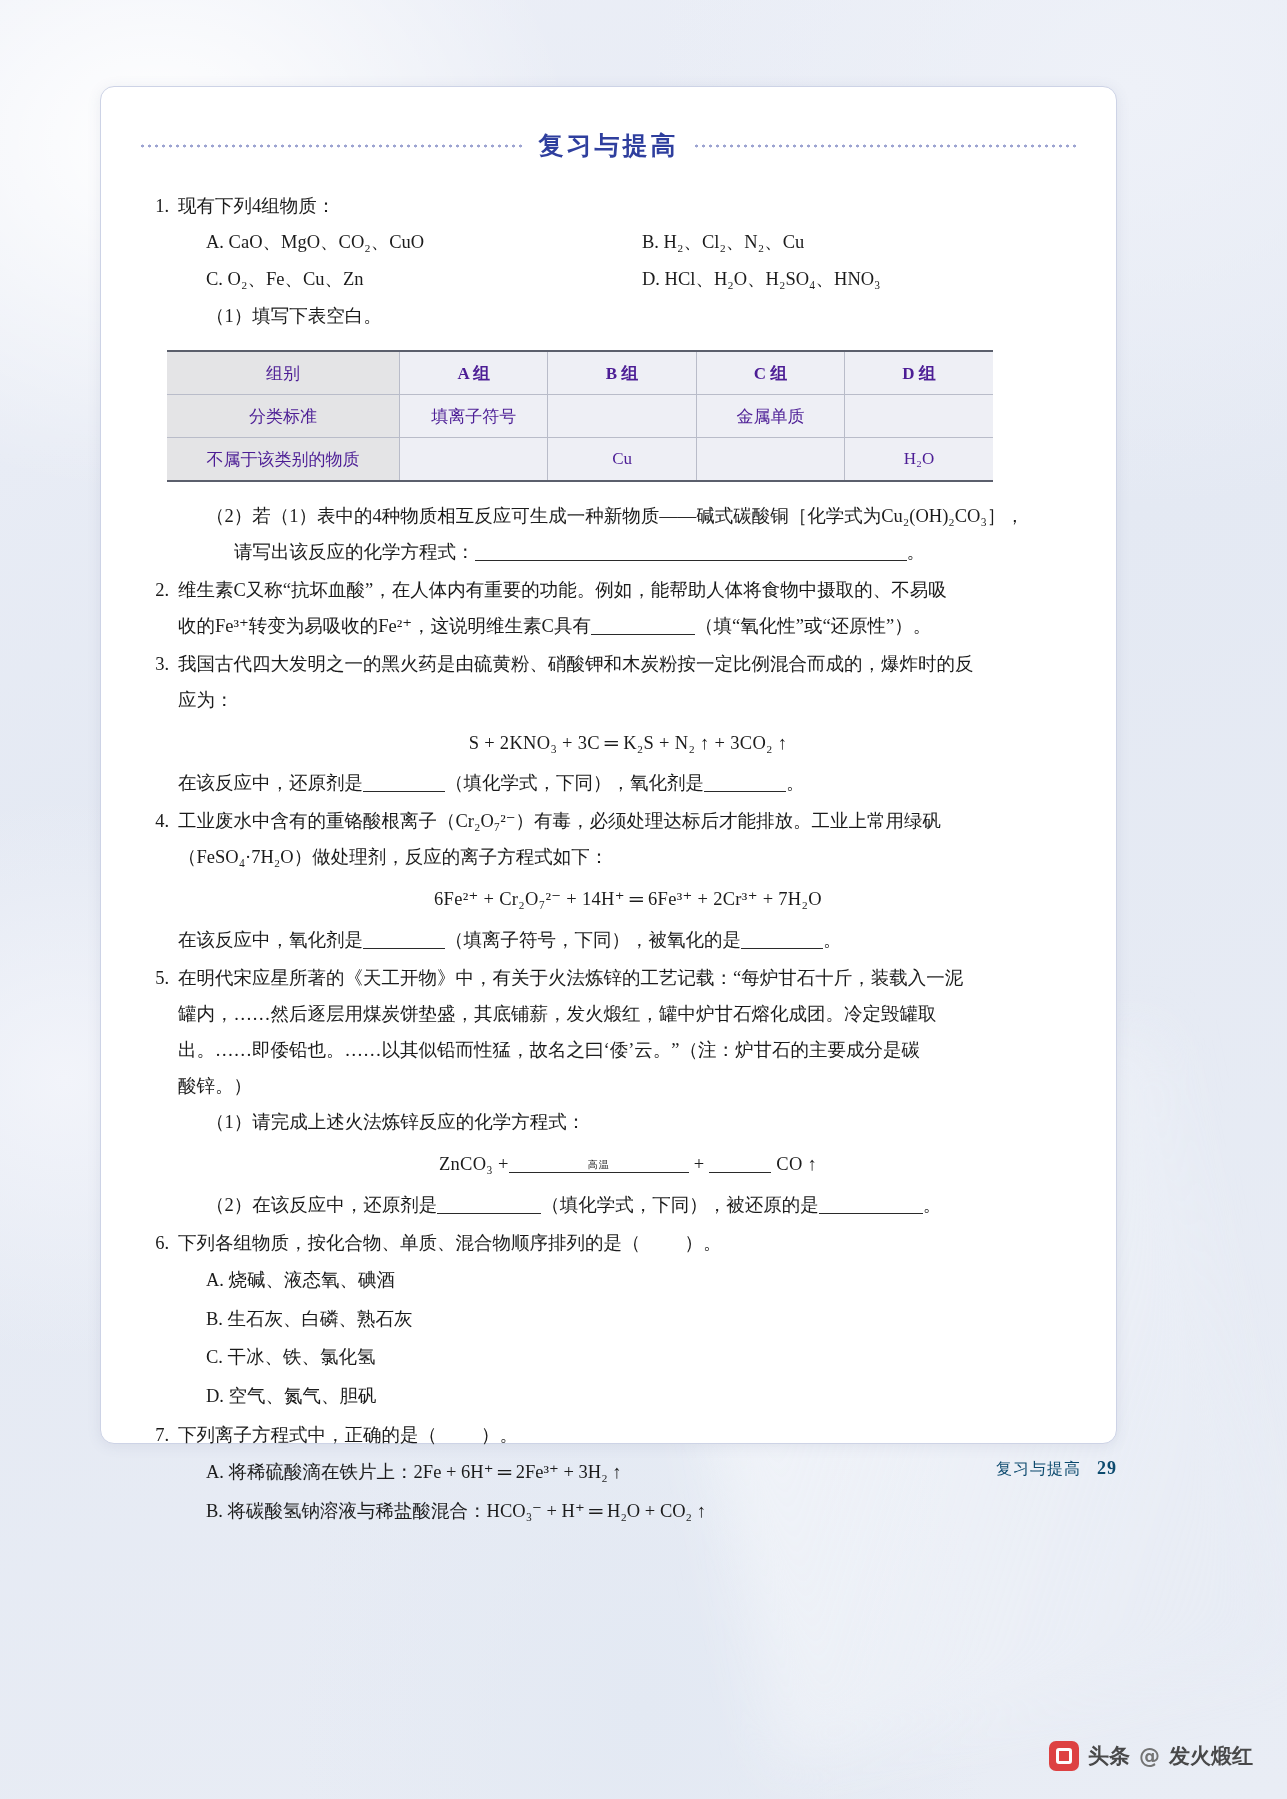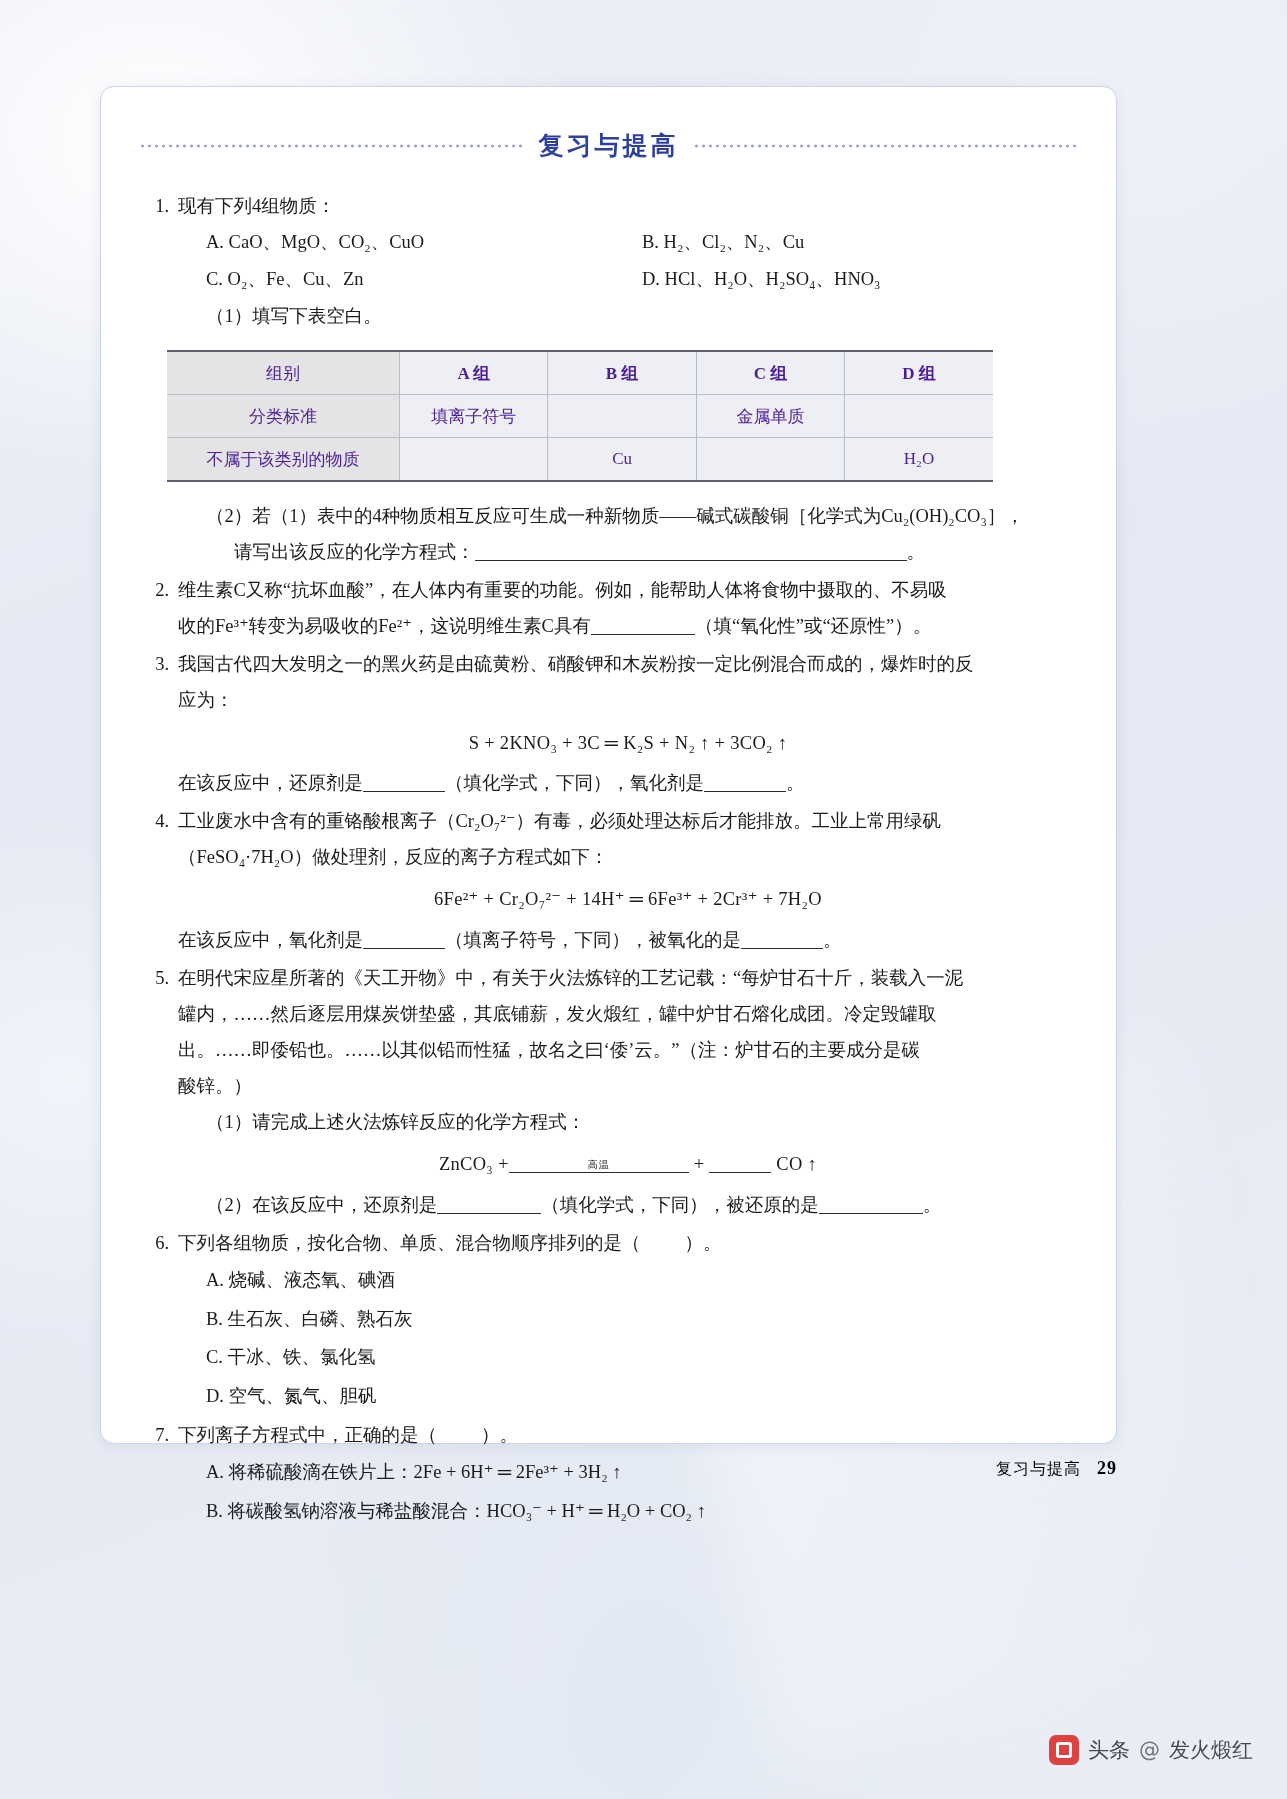--- a/index.html
+++ b/index.html
@@ -189,43 +189,44 @@
   }
 
   
   .page-footer {
     position: absolute;
     left: 100px;
     top: 1458px;
     width: 1017px;
     text-align: right;
     font-size: 16px;
-    color: #000000;
+    color: #0c4a6e;
     font-family: "Liberation Serif", serif;
     letter-spacing: 1px;
   }
   .page-footer .pno {
     display: inline-block;
     margin-left: 16px;
     font-weight: bold;
     font-size: 18px;
   }
 
   
   .watermark {
     position: absolute;
     right: 34px;
-    bottom: 34px;
+    bottom: 28px;
     display: flex;
     align-items: center;
     gap: 9px;
     color: #3b3b3b;
     font-family: "DejaVu Sans", "Liberation Sans", sans-serif;
     font-size: 21px;
     opacity: 0.92;
+    font-weight: bold;
   }
   .wm-logo {
     width: 30px; height: 30px;
     border-radius: 7px;
     background: #d33;
     position: relative;
     flex: 0 0 auto;
   }
   .wm-logo:before {
     content: "";

